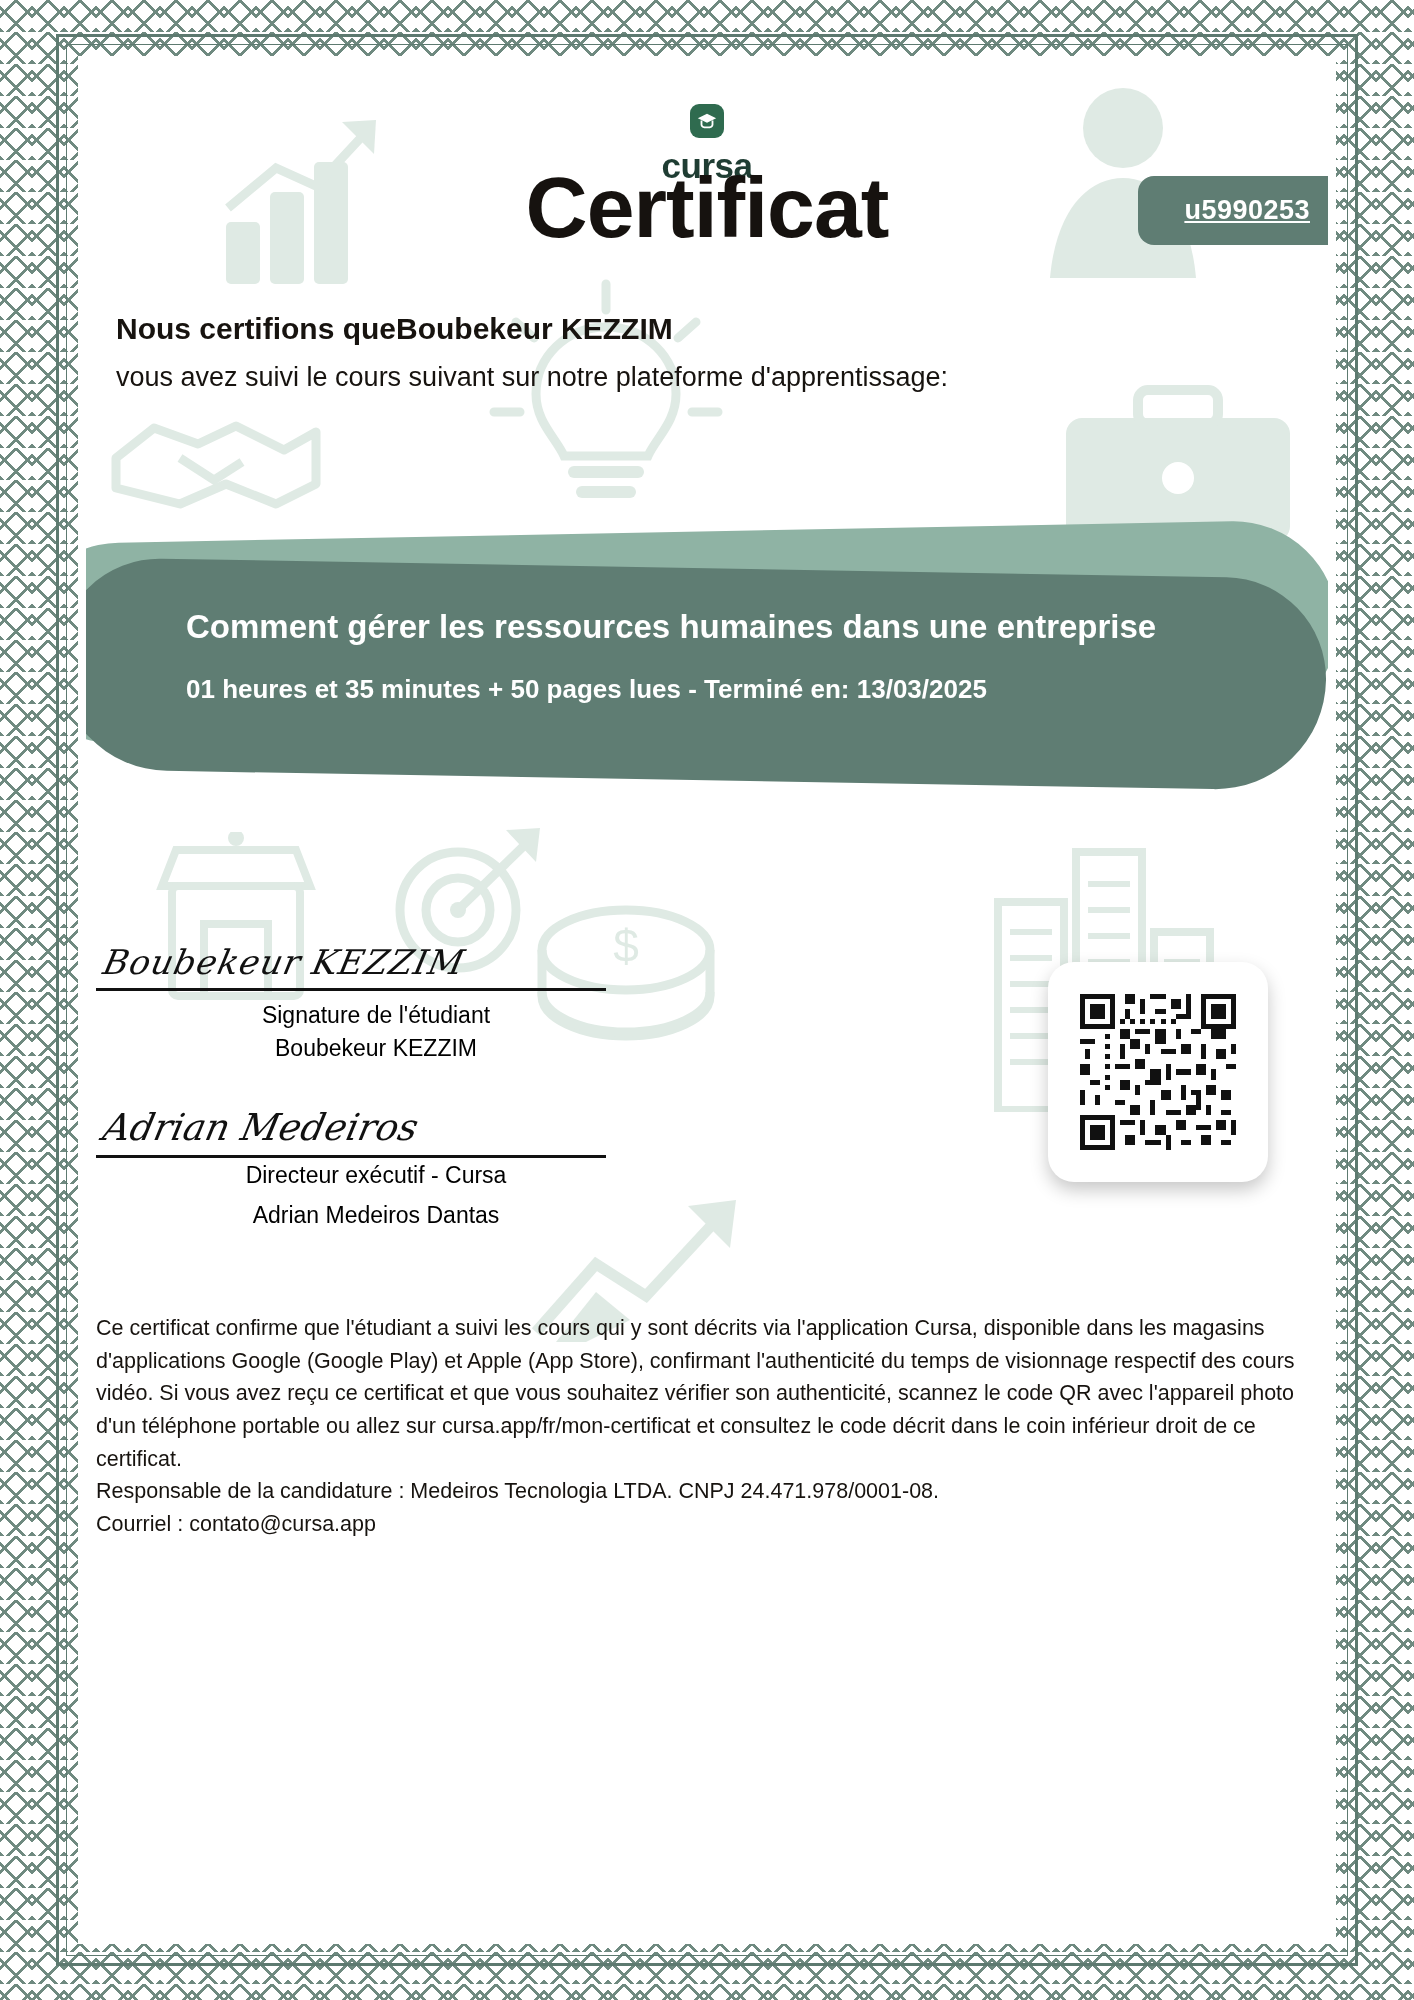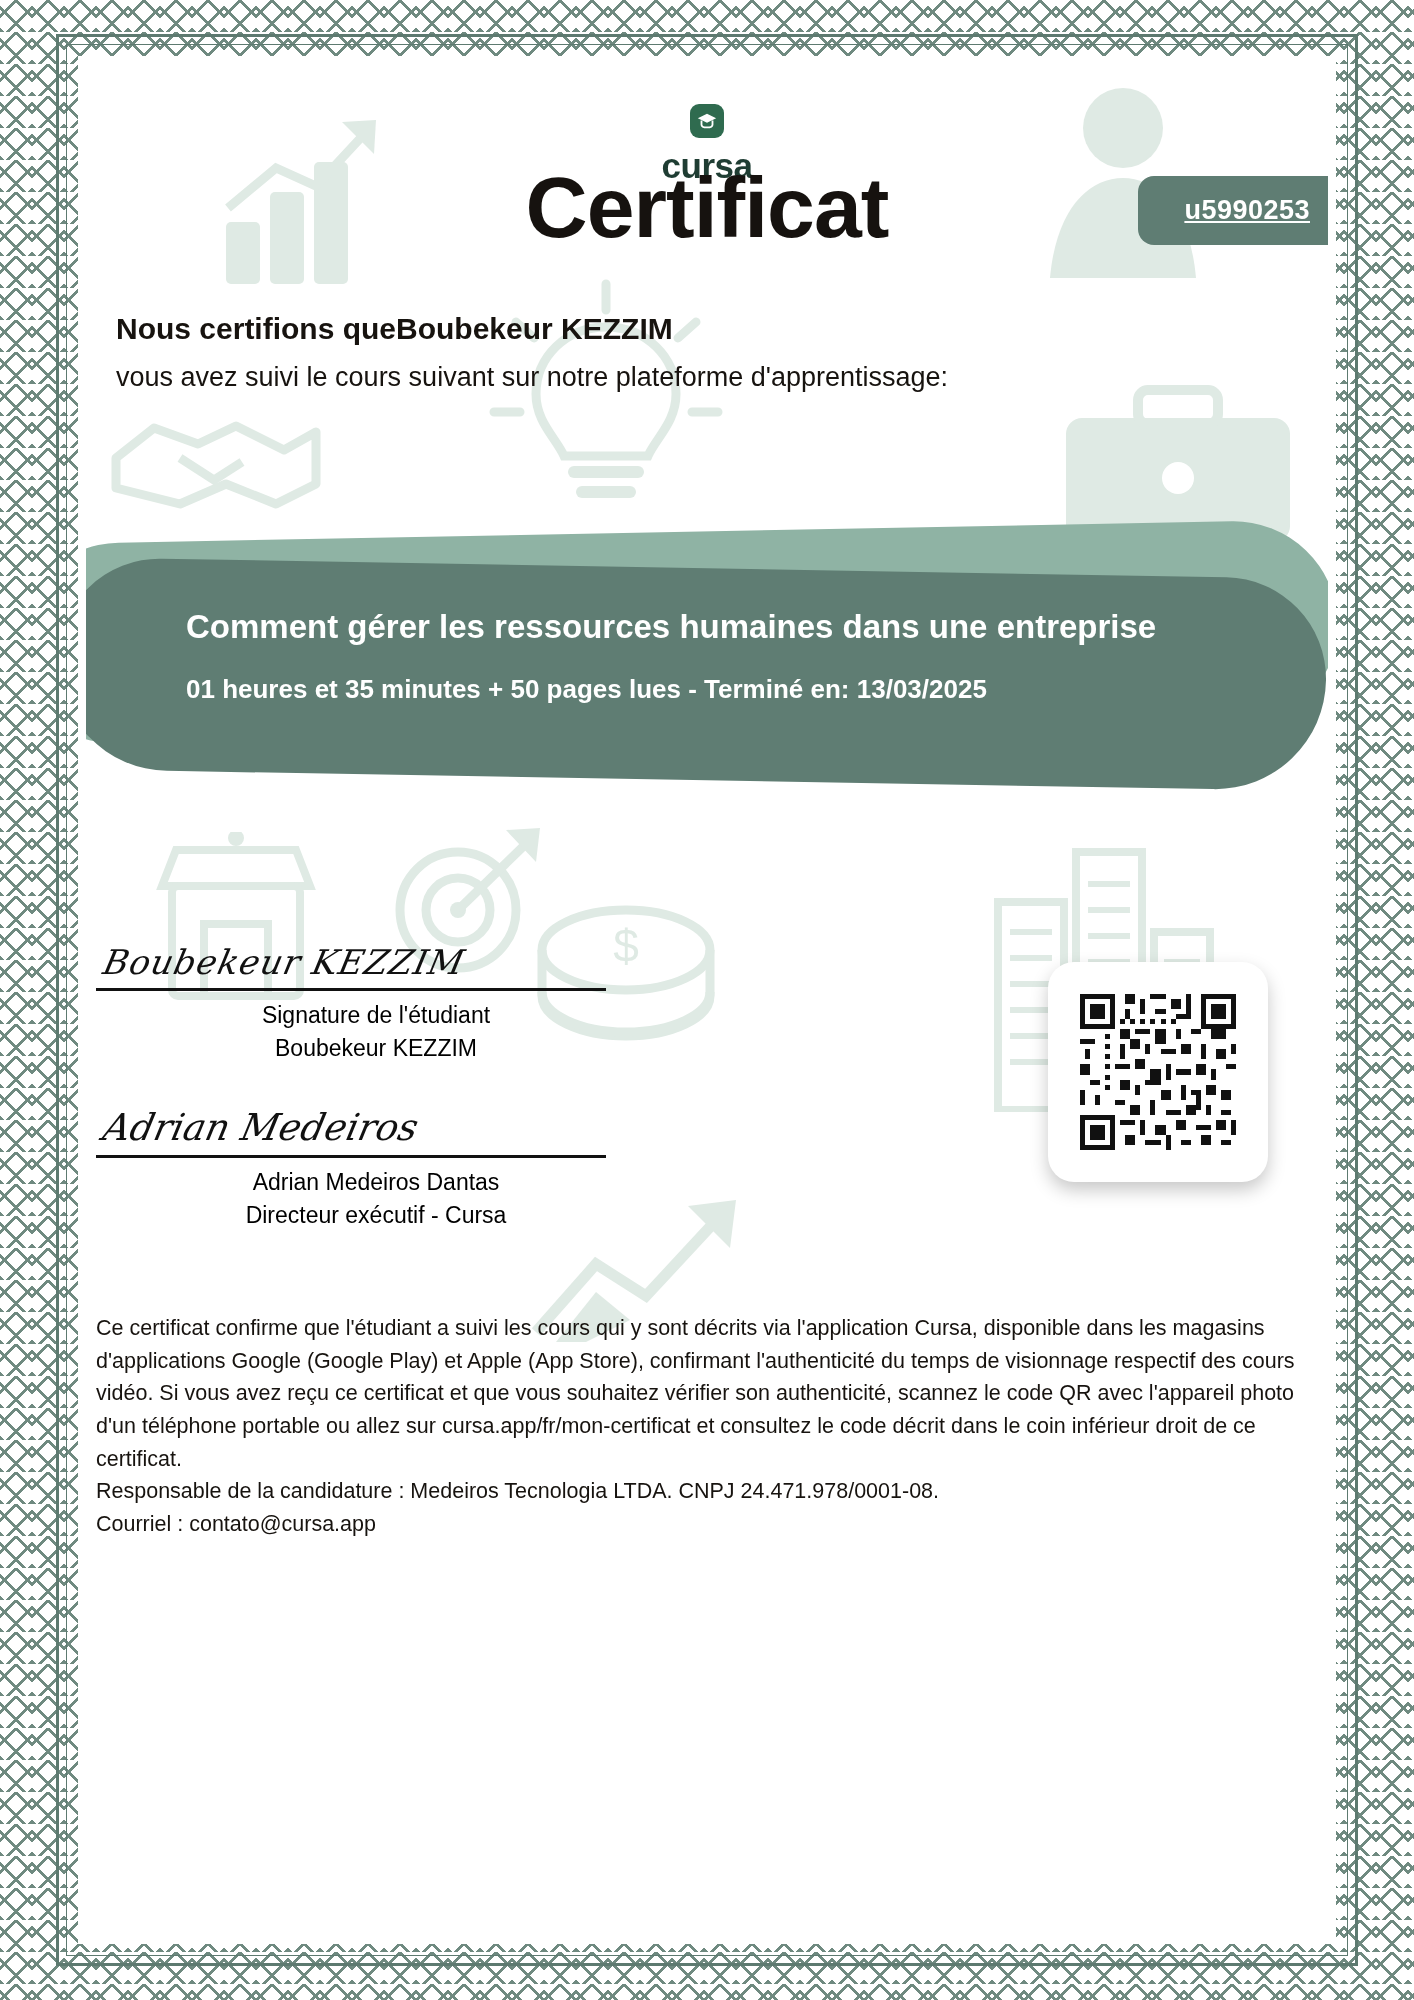--- a/index.html
+++ b/index.html
@@ -388,22 +388,22 @@
     <div class="sig-block">
       <div class="sig-script">Boubekeur KEZZIM</div>
       <div class="sig-rule"></div>
       <div class="sig-label">Signature de l'étudiant</div>
       <div class="sig-label" style="margin-top:2px;">Boubekeur KEZZIM</div>
 
       <div class="sig-gap"></div>
 
       <div class="sig-script second">Adrian Medeiros</div>
       <div class="sig-rule"></div>
+      <div class="sig-label" style="margin-top:2px;">Directeur exécutif - Cursa</div>
       <div class="sig-label">Adrian Medeiros Dantas</div>
-      <div class="sig-label" style="margin-top:2px;">Directeur exécutif - Cursa</div>
     </div>
 
     <div class="qr-card">
       <svg width="166" height="166" viewBox="0 0 33 33" shape-rendering="crispEdges">
         <rect width="33" height="33" fill="#ffffff"></rect>
         <g fill="#111111">
 
           <rect x="1" y="1" width="7" height="7"></rect>
             <rect x="2" y="2" width="5" height="5" fill="#ffffff"></rect>
             <rect x="3" y="3" width="3" height="3"></rect>

